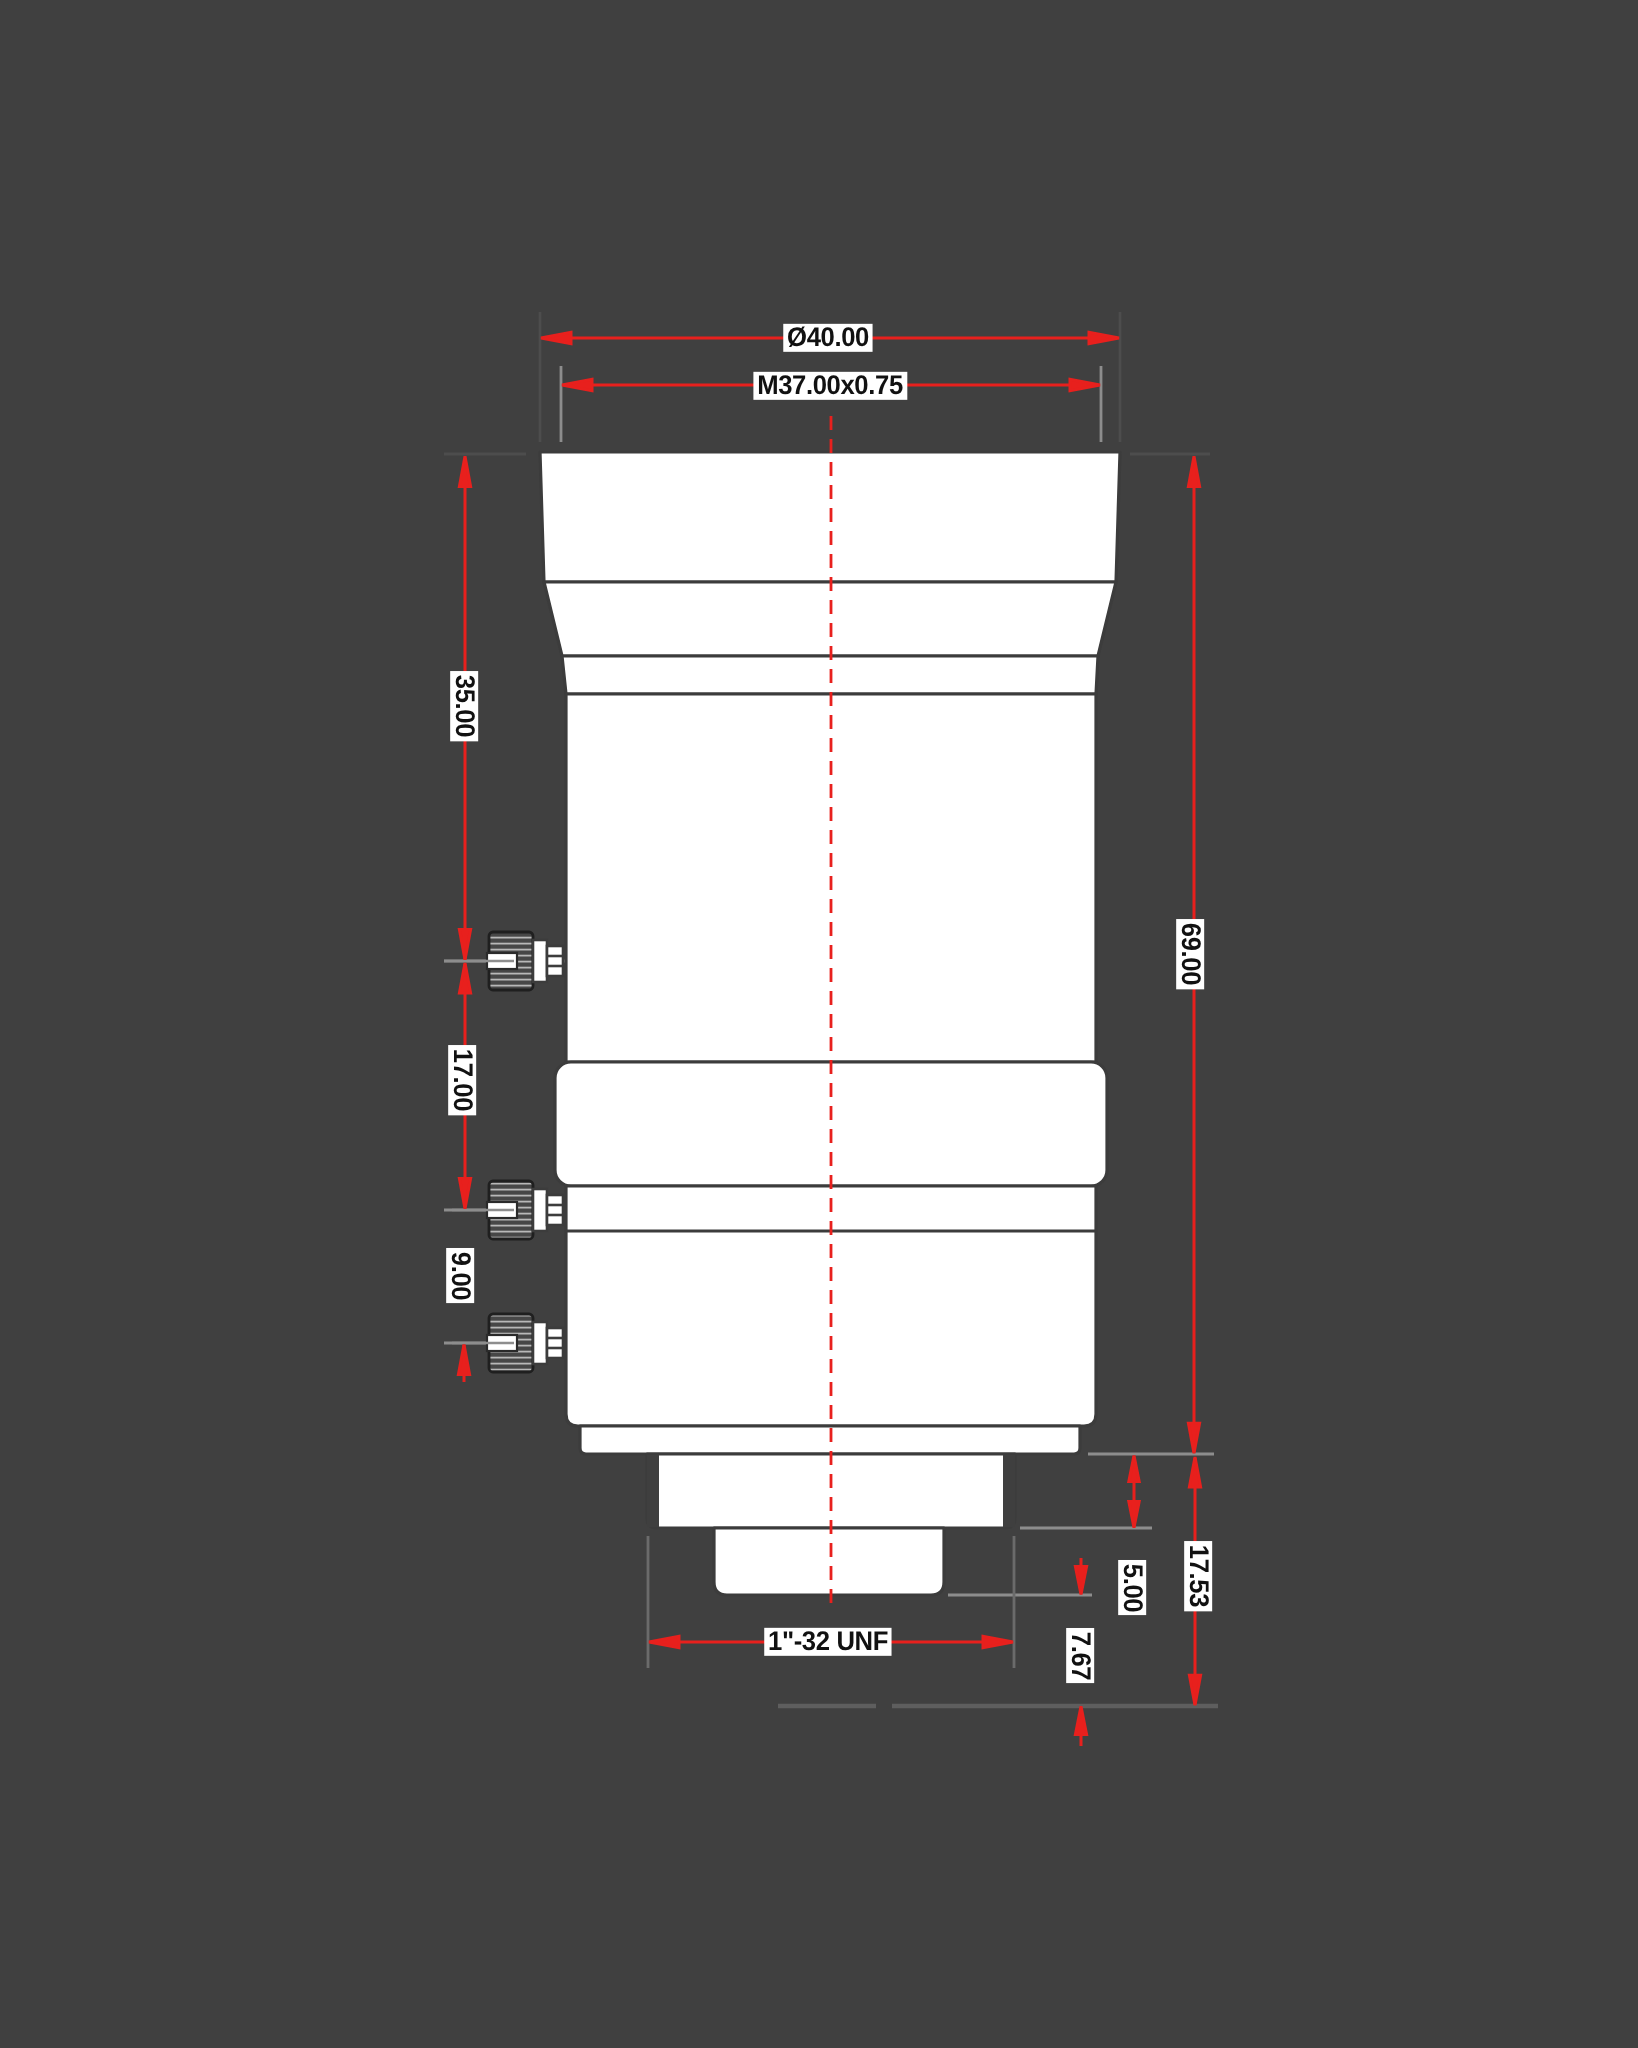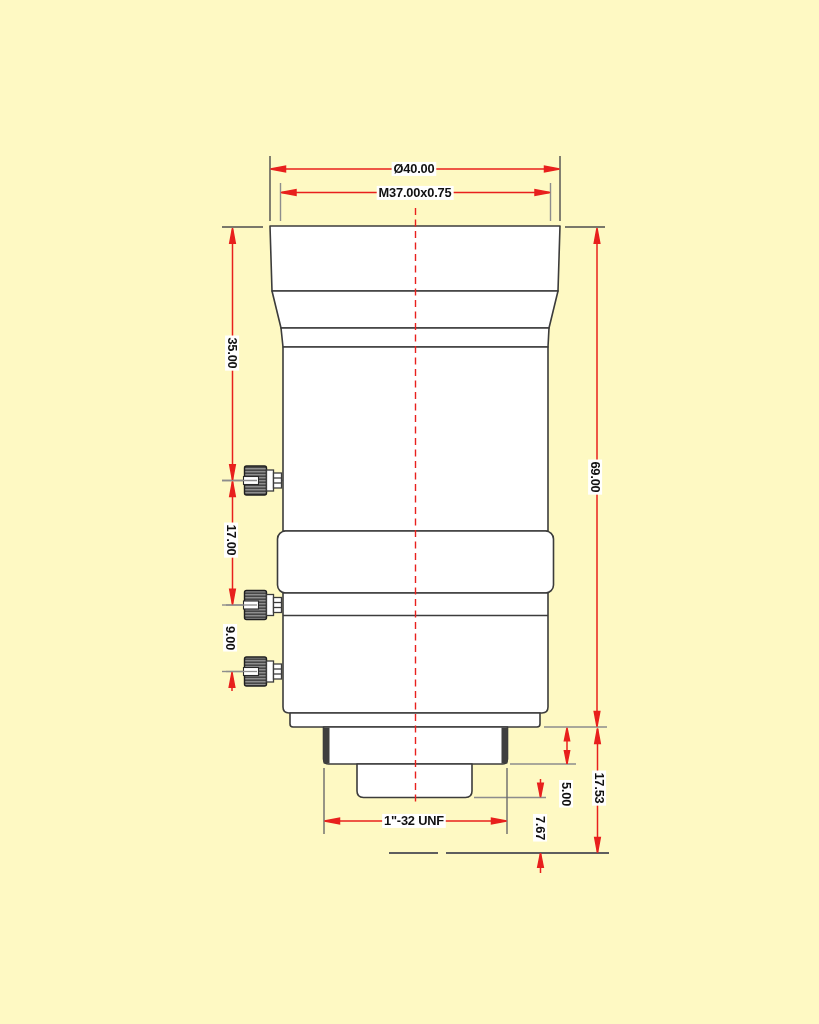--- a/index.html
+++ b/index.html
@@ -1,19 +1,19 @@
 <!DOCTYPE html>
 <html><head>
 <meta charset="utf-8">
 <style>
   html,body{margin:0;padding:0;background:#ffffff;}
   #canvas{
     position:relative;
     width:819px;height:1024px;
-    background:#fef9c3;
+    background:#404040;
     overflow:hidden;
     font-family:"Liberation Sans", sans-serif;
   }
   #drawing-svg{position:absolute;left:0;top:0;}
   .dim-label{
     position:absolute;
     transform:translate(-50%,-50%) scaleX(0.95);
     font-size:13.5px;
     font-weight:700;
     letter-spacing:-0.2px;

